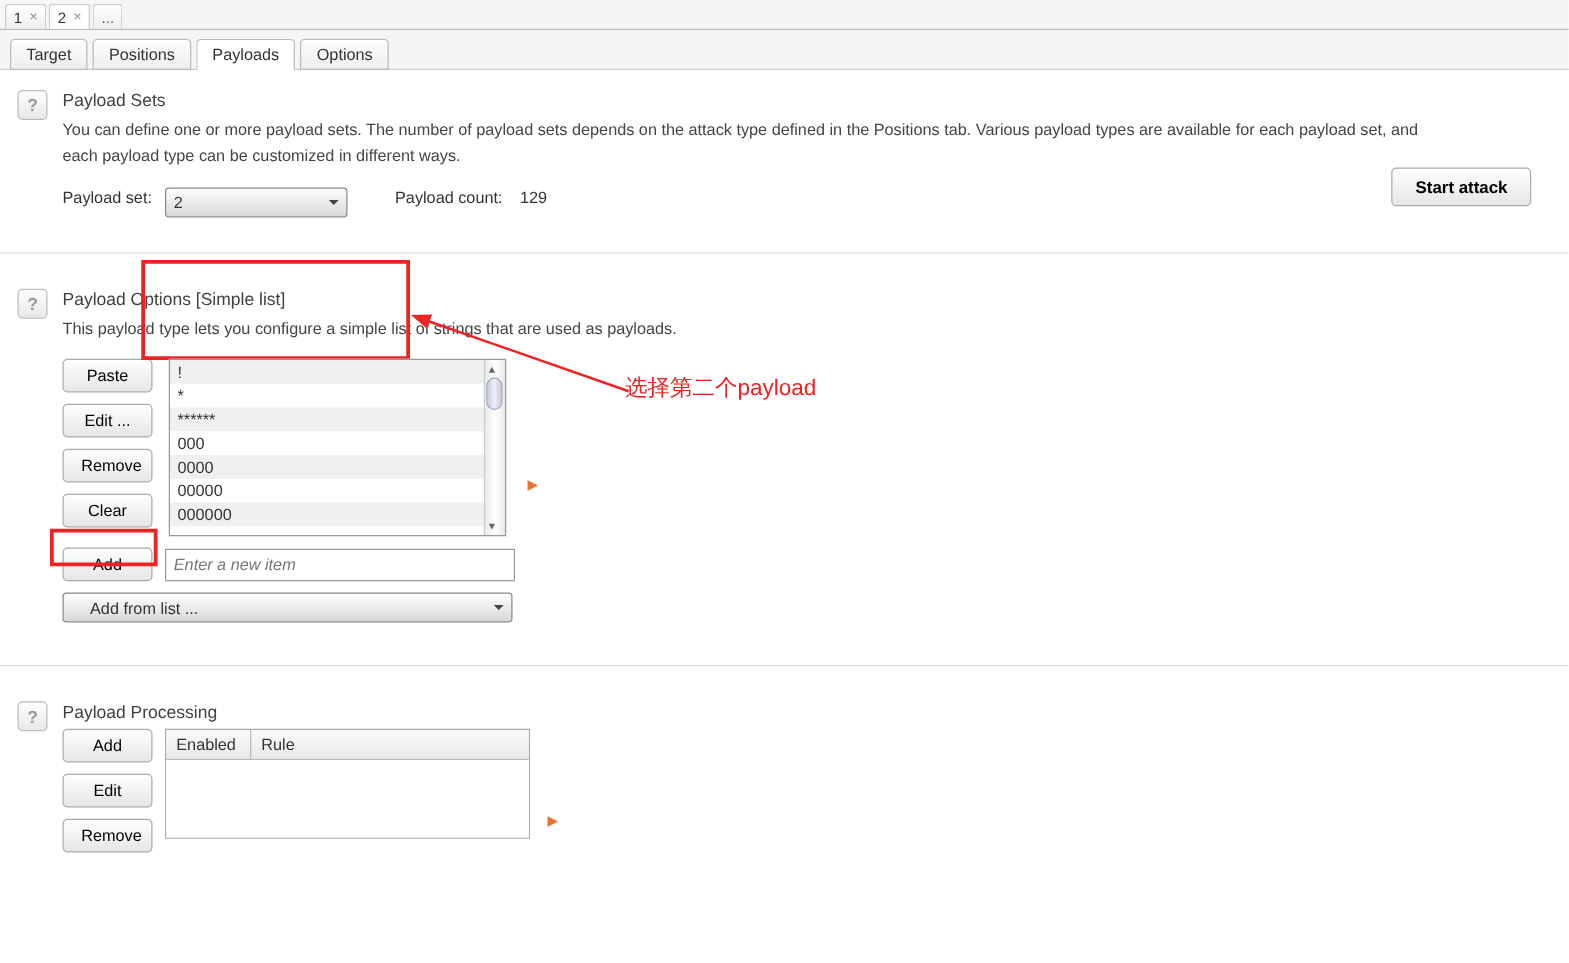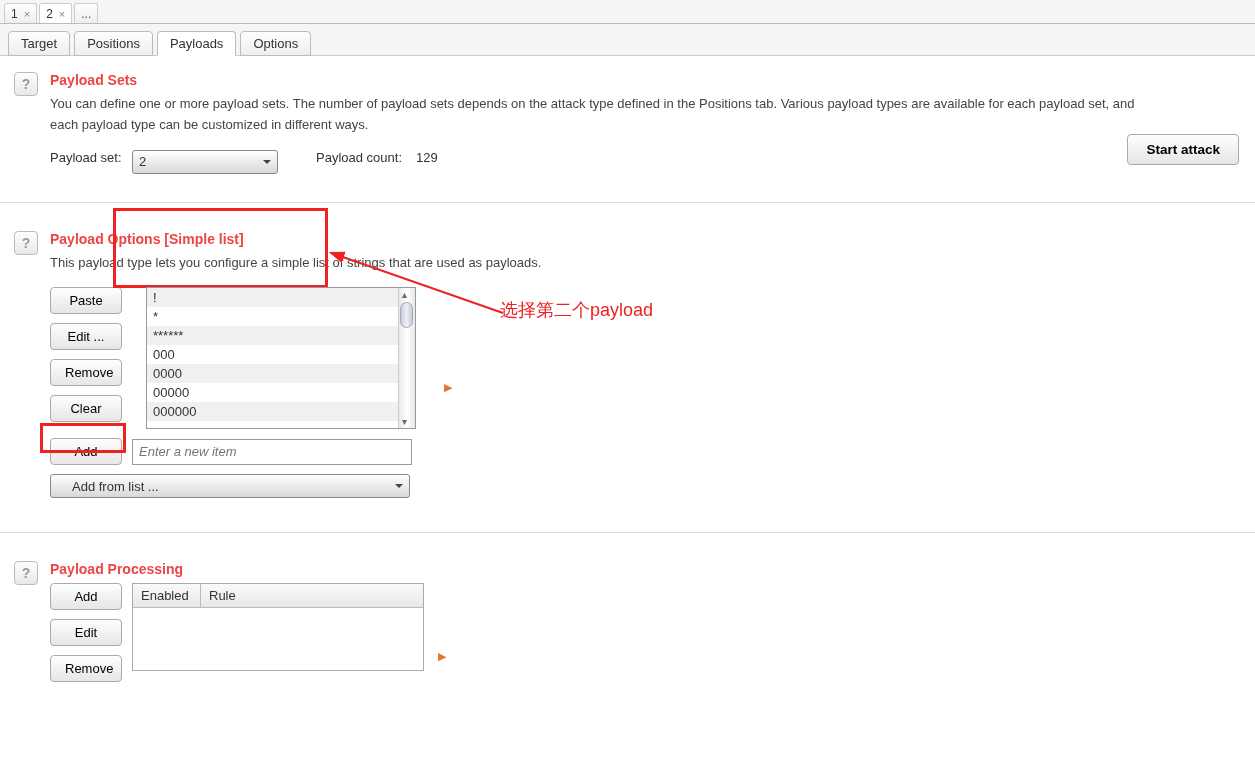--- a/index.html
+++ b/index.html
@@ -78,22 +78,22 @@
     font-weight: bold;
     font-size: 14px;
     display: flex;
     align-items: center;
     justify-content: center;
     margin-right: 12px;
     flex-shrink: 0;
   }
   .section-body { flex: 1; }
   .section-title {
-    color: #ef4444;
-    font-weight: bold;
+    color: #404040;
+    font-weight: normal;
     font-size: 14px;
     margin-bottom: 6px;
   }
   .section-desc {
     color: #444;
     font-size: 13px;
     line-height: 1.6;
     margin-bottom: 14px;
     max-width: 1100px;
   }
@@ -107,21 +107,21 @@
     min-width: 70px;
     text-align: center;
   }
   .btn-start {
     font-weight: bold;
     padding: 7px 18px;
     font-size: 13.5px;
   }
   .start-wrap {
     position: absolute;
-    right: 16px;
+    right: 30px;
     top: 78px;
   }
   .form-row {
     display: flex;
     margin-bottom: 10px;
   }
   .form-label { width: 82px; font-size:13px; }
   .select {
     width: 146px;
     height: 24px;
@@ -160,21 +160,21 @@
     font-size: 18px;
   }
   .arrow-svg {
     position: absolute;
     left: 328px;
     top: 182px;
     pointer-events: none;
   }
   .options-area {
     display: flex;
-    gap: 24px;
+    gap: 13px;
     align-items: flex-start;
   }
   .btn-col {
     display: flex;
     flex-direction: column;
     gap: 9px;
     width: 72px;
   }
   .list-box {
     width: 270px;

